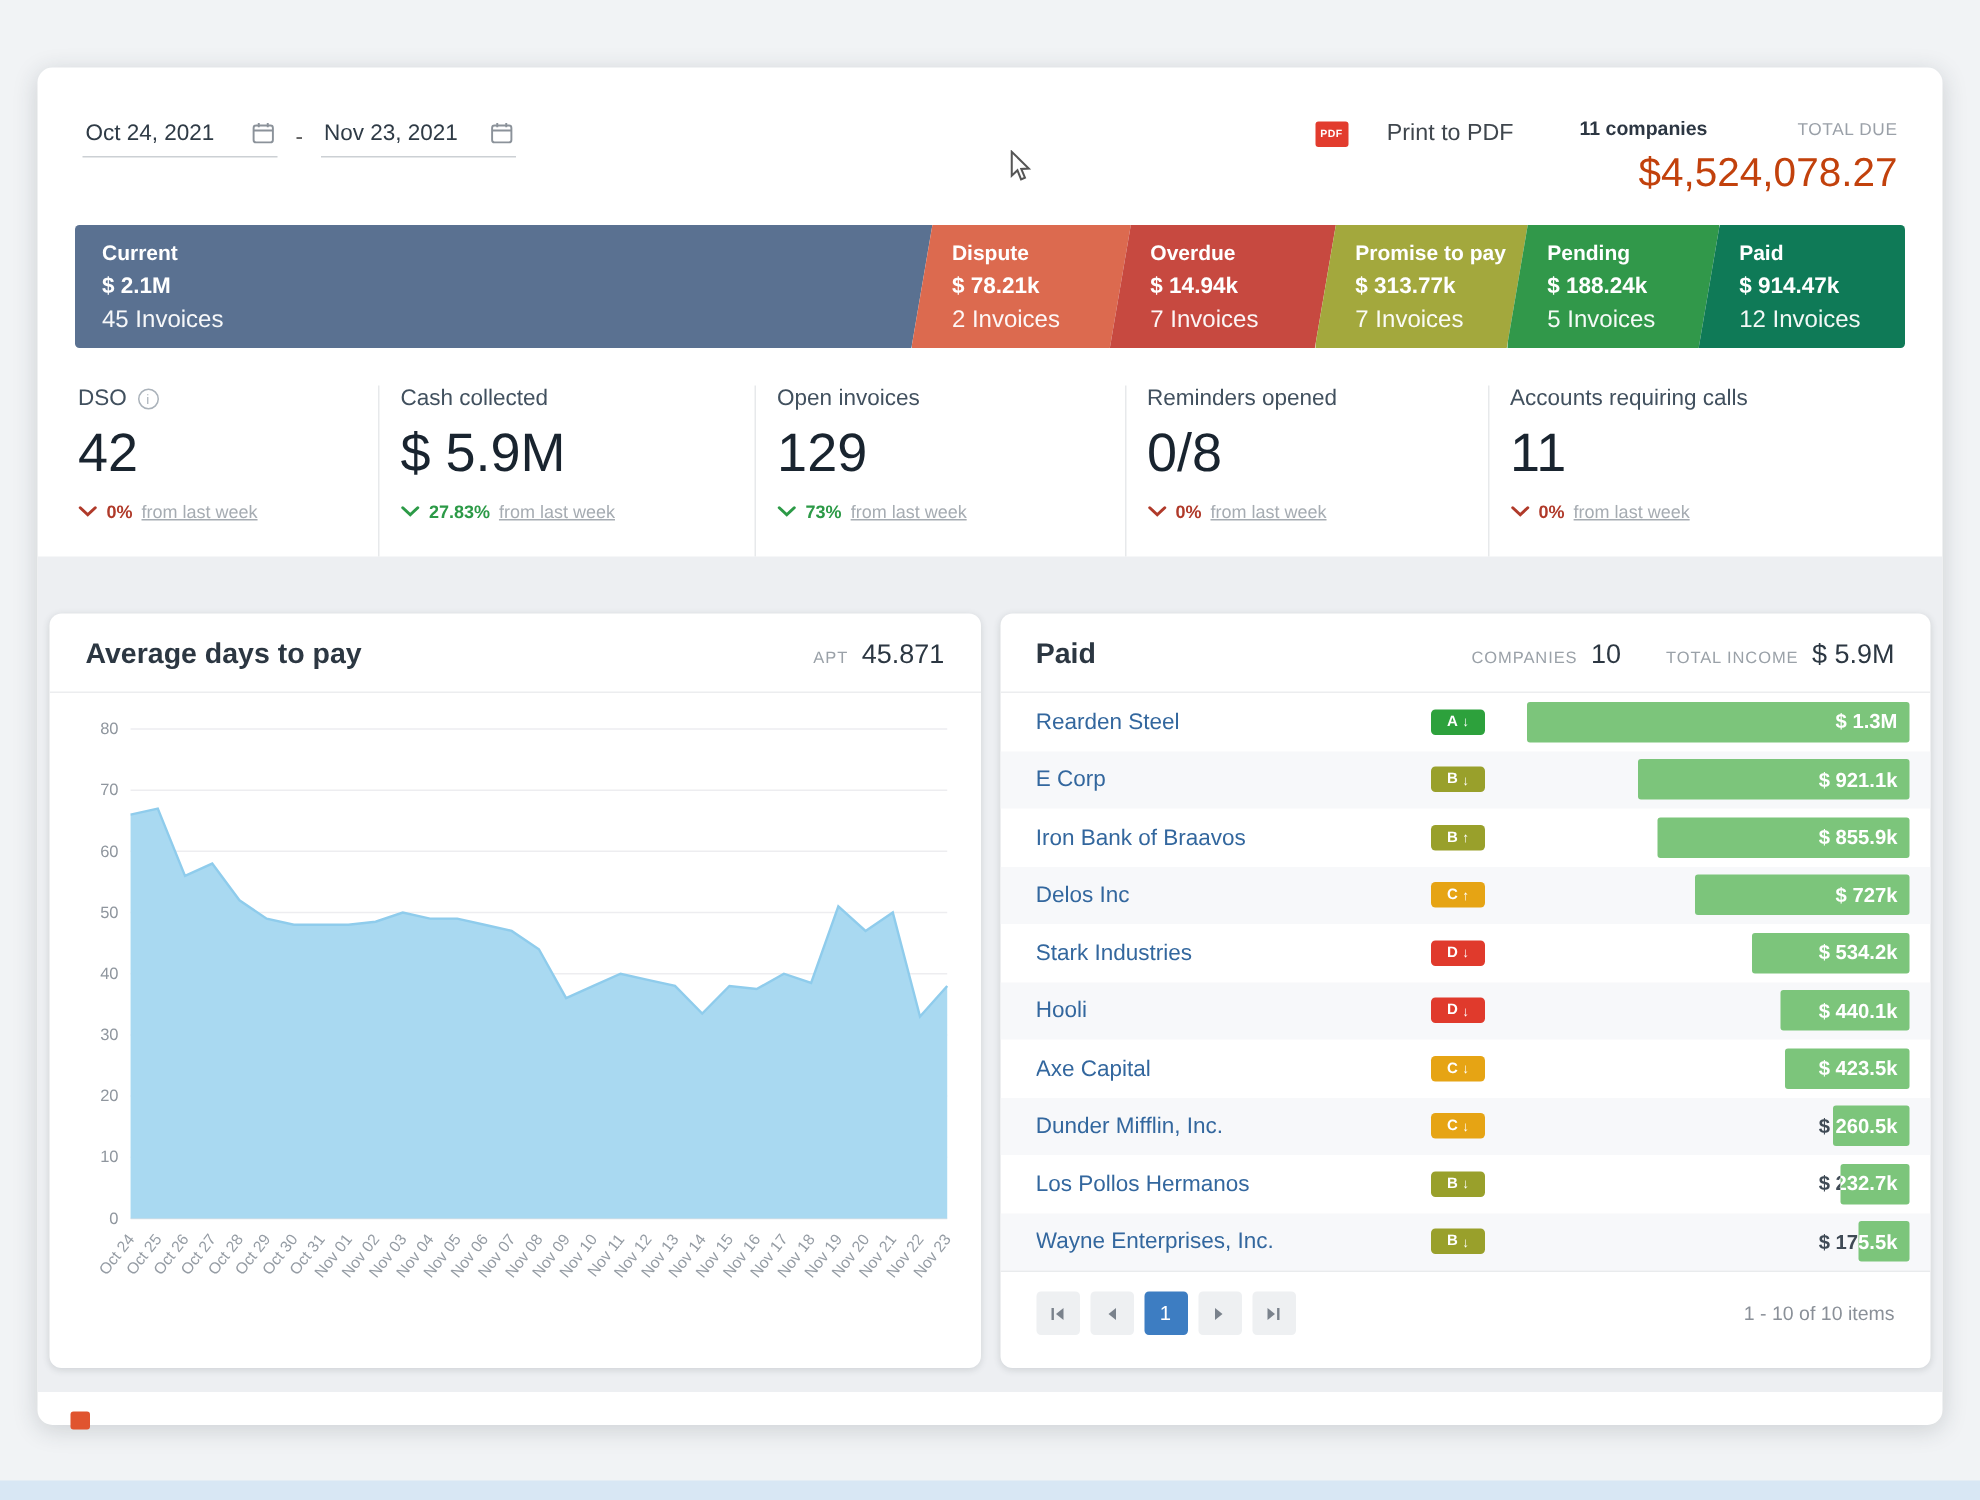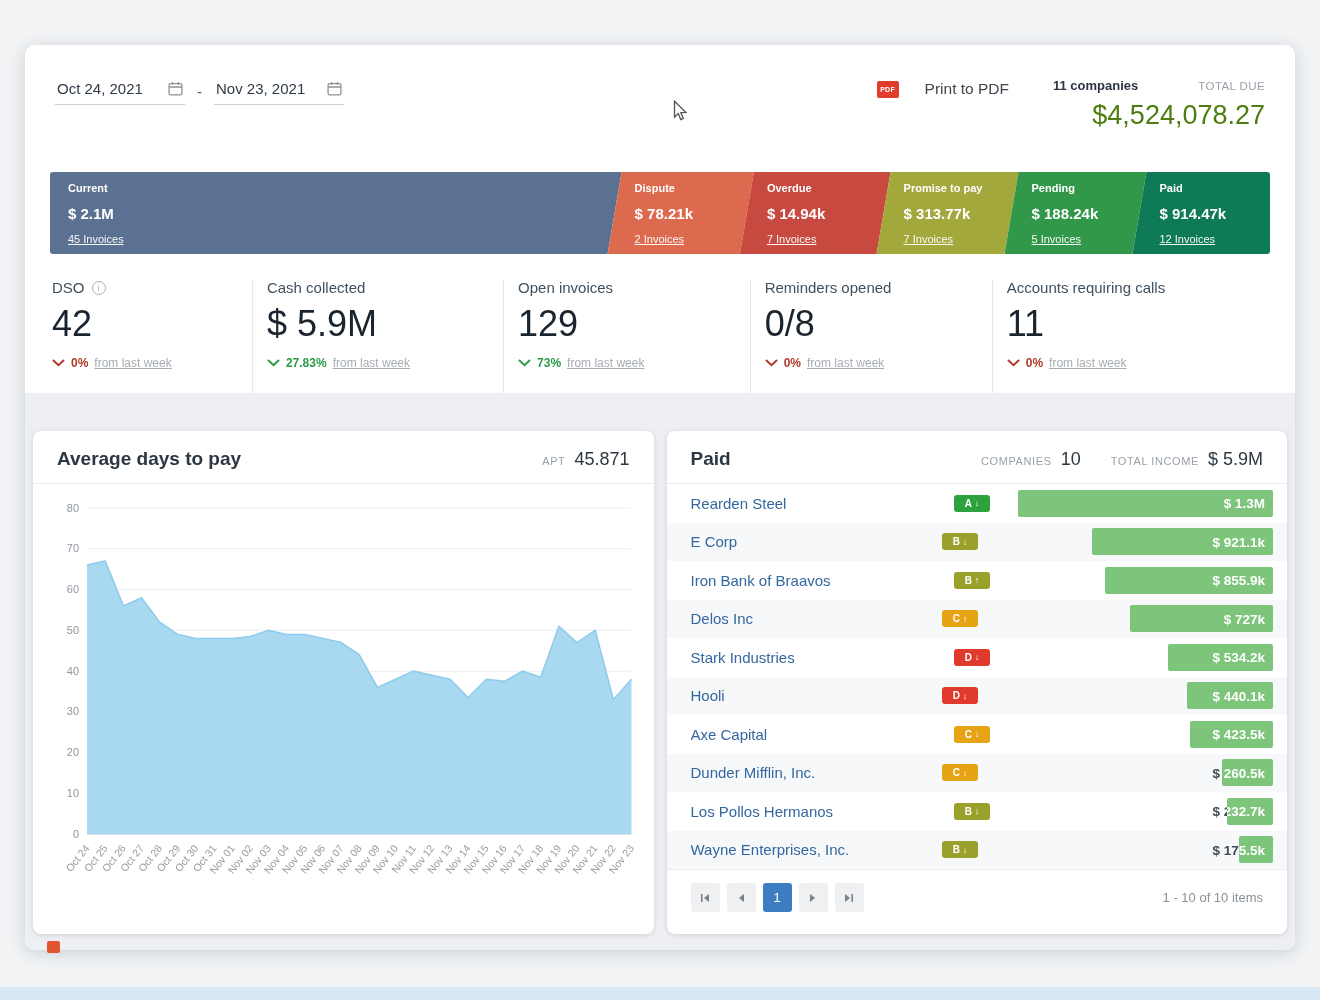--- a/index.html
+++ b/index.html
@@ -4,43 +4,43 @@
 <style>
   * { margin:0; padding:0; box-sizing:border-box; }
   body { font-family:"Liberation Sans", sans-serif; background:#f1f3f5; }
   svg text { font-family:"Liberation Sans", sans-serif; }
 
   .page { position:relative; width:1320px; height:1000px; overflow:hidden; background:#f1f3f5; }
   .dashboard { position:absolute; left:25px; top:45px; width:1270px; height:905px; background:#fff;
                border-radius:10px; box-shadow:0 3px 16px rgba(40,50,60,.18); overflow:hidden; }
 
   
-  .topbar { height:127px; padding:26px 30px 0; display:flex; justify-content:space-between; align-items:flex-start; }
+  .topbar { height:105px; padding:26px 30px 0; display:flex; justify-content:space-between; align-items:flex-start; }
   .date-range { display:flex; align-items:center; gap:12px; margin-top:6px; }
   .date-field { display:flex; align-items:center; justify-content:space-between; gap:10px; width:130px;
                 border-bottom:1px solid #ccd0d4; padding:3px 2px 7px; font-size:15px; color:#2f3b46; cursor:pointer; }
   .date-sep { color:#555; font-size:15px; }
   .topbar-right { display:flex; align-items:flex-start; gap:44px; }
   .print-pdf { display:flex; align-items:center; gap:26px; margin-top:9px; font-size:15.5px; color:#3f464d; cursor:pointer; }
   .pdf-icon { width:22px; height:17px; background:#e23c2e; border-radius:2px; color:#fff; font-size:7px;
               font-weight:700; display:flex; align-items:center; justify-content:center; letter-spacing:.3px; }
   .due-block { min-width:212px; }
   .due-top { display:flex; justify-content:space-between; align-items:baseline; margin-top:7px; }
   .companies { font-size:13px; font-weight:600; color:#2c3642; }
   .total-due-label { font-size:11.5px; color:#9aa0a8; letter-spacing:.4px; }
-  .total-due-value { font-size:27px; color:#4d7c0f; text-align:right; margin-top:7px; }
+  .total-due-value { font-size:27px; color:#c2410c; text-align:right; margin-top:7px; }
 
   
   .status-bar { margin:0 25px; height:82px; display:flex; border-radius:3px; overflow:hidden; }
   .seg { color:#fff; display:flex; flex-direction:column; justify-content:space-between;
          padding:10px 8px 9px 27px; cursor:pointer; min-width:0; }
   .seg:first-child { padding-left:18px; }
-  .seg-label { font-size:11px; font-weight:700; white-space:nowrap; }
+  .seg-label { font-size:14px; font-weight:700; white-space:nowrap; }
   .seg-amount { font-size:15px; font-weight:700; white-space:nowrap; }
-  .seg-inv { font-size:11px; opacity:.95; white-space:nowrap;text-decoration:underline; }
+  .seg-inv { font-size:16px; opacity:.95; white-space:nowrap; }
 
   
   .kpi-row { margin:0 25px; padding:25px 0 0; display:flex; height:139px; }
   .kpi { padding:0 10px 0 14px; }
   .kpi:first-child { padding-left:2px; }
   .kpi + .kpi { border-left:1px solid #e7e9eb; }
   .kpi-label { font-size:15px; color:#41505e; display:flex; align-items:center; gap:7px; }
   .info-icon { width:14px; height:14px; border:1px solid #aab2ba; border-radius:50%; color:#aab2ba;
                font-size:9px; display:flex; align-items:center; justify-content:center; cursor:pointer; }
   .kpi-value { font-size:36px; color:#19242f; margin-top:10px; line-height:1; }
@@ -57,21 +57,21 @@
   .stat-wrap { display:flex; align-items:baseline; gap:9px; }
   .paid-stats { display:flex; gap:30px; align-items:baseline;text-align:right; }
   .stat-label { font-size:11px; color:#9aa1a8; letter-spacing:.6px; }
   .stat-value { font-size:18px; color:#2c3742; }
 
   .chart-wrap { padding:12px 14px 0 6px; }
   #apt-chart { display:block; width:100%; height:auto; }
 
   
   .prow { display:flex; align-items:center; height:38.5px; padding:0 14px 0 24px; }
-  .prow.alt { background:#f7f8fa;gap:12px; }
+  .prow.alt { background:#f7f8fa; }
   .prow-company { flex:1; font-size:15px; color:#33679e; cursor:pointer; white-space:nowrap; overflow:hidden; }
   .badge-cell { width:58px; display:flex; justify-content:center; }
   .badge { display:inline-flex; align-items:center; justify-content:center; gap:3px; width:36px; padding:3px 0;
            border-radius:3px; color:#fff; font-size:10px; font-weight:700; }
   .badge .arrow { font-size:9px; }
   .bar-cell { position:relative; width:272px; height:27px; }
   .bar-under { position:absolute; right:8px; top:50%; transform:translateY(-50%); font-size:13.5px; font-weight:600;
                color:#3f4a55; white-space:nowrap; }
   .bar { position:absolute; right:0; top:0; height:27px; border-radius:2px; overflow:hidden; }
   .bar-label { position:absolute; right:8px; top:50%; transform:translateY(-50%); color:#fff; font-size:13.5px;

